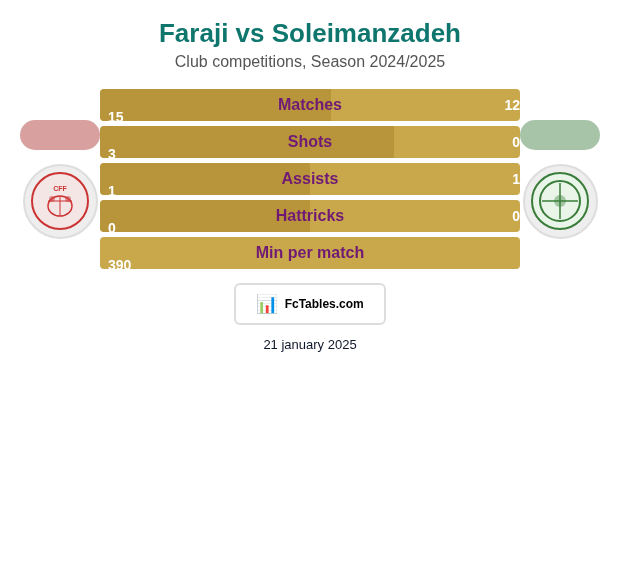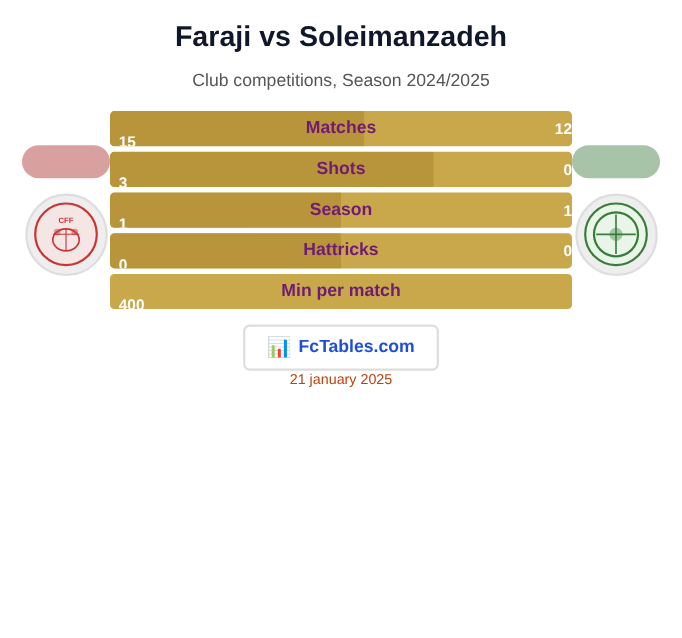--- a/index.html
+++ b/index.html
@@ -16,23 +16,23 @@
       height: 580px;
       display: flex;
       flex-direction: column;
       align-items: center;
       padding: 18px 20px 14px;
     }
 
     .title {
       font-size: 26px;
       font-weight: bold;
-      color: #0f172a;
+      color: #0f766e;
       text-align: left;
-      margin-bottom: 16px;
+      margin-bottom: 4px;
     }
 
     .subtitle {
       font-size: 16px;
       color: #555;
       text-align: center;
       margin-bottom: 18px;
     }
 
     .stats-section {
@@ -172,28 +172,29 @@
       align-items: center;
       gap: 6px;
     }
 
     .watermark-icon {
       font-size: 18px;
       color: #2e6db4;
     }
 
     .watermark-text {
-      font-size: 16px;
-      font-weight: bold;
-      color: #1d4ed8;
+      font-size: 12px;
+      font-weight: bold;
+      color: #000000;
     }
 
     .footer-date {
+      margin-top: 12px;
       font-size: 13px;
-      color: #c2410c;
+      color: #0f172a;
       text-align: left;
     }
   </style>
 </head>
 <body>
 
 <div class="page-container">
 
   <div class="title">Faraji vs Soleimanzadeh</div>
   <div class="subtitle">Club competitions, Season 2024/2025</div>
@@ -231,35 +232,35 @@
             <div class="fill-left" style="width: 70%;"></div>
             <span class="stat-left-value">3</span>
             <span class="stat-label">Shots</span>
             <span class="stat-right-value">0</span>
           </div>
         </div>
         <div class="stat-row">
           <div class="stat-bar-bg">
             <div class="fill-left" style="width: 50%;"></div>
             <span class="stat-left-value">1</span>
-            <span class="stat-label">Season</span>
+            <span class="stat-label">Assists</span>
             <span class="stat-right-value">1</span>
           </div>
         </div>
         <div class="stat-row">
           <div class="stat-bar-bg">
             <div class="fill-left" style="width: 50%;"></div>
             <span class="stat-left-value">0</span>
             <span class="stat-label">Hattricks</span>
             <span class="stat-right-value">0</span>
           </div>
         </div>
         <div class="stat-row">
           <div class="stat-bar-bg">
-            <span class="stat-left-value">400</span>
+            <span class="stat-left-value">390</span>
             <span class="stat-label">Min per match</span>
           </div>
         </div>
       </div>
 
     <div class="logo-area-right">
       <div class="side-pill-right"></div>
       <div class="logo-circle">
 
         <svg class="logo-svg-right" viewBox="0 0 60 60">

